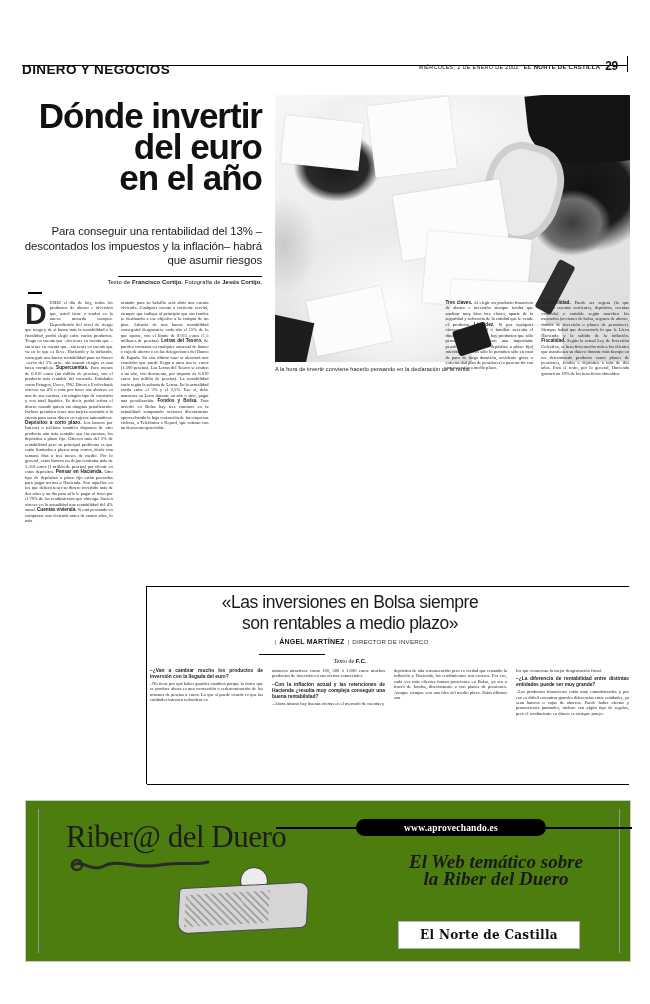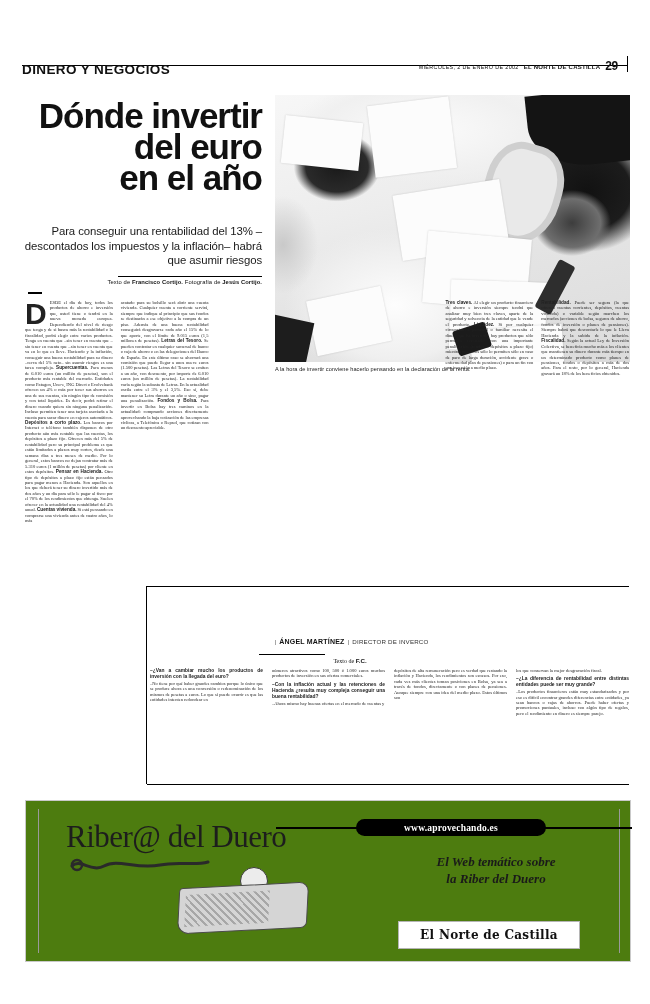--- a/index.html
+++ b/index.html
@@ -244,21 +244,21 @@
     font-family:"Liberation Serif",serif; font-weight:bold;
     color:#fff; font-size:9.5px; letter-spacing:.2px;
   }
   .ad-line-l{position:absolute;left:250px;top:26px;width:82px;border-top:2px solid #000;}
   .ad-line-r{position:absolute;left:518px;top:26px;width:88px;border-top:2px solid #000;}
   .ad-tagline{
     position:absolute; left:345px; top:52px; width:250px;
     text-align:center;
     font-family:"Liberation Serif",serif;
     font-style:italic; font-weight:bold;
-    font-size:13px; line-height:17px; color:#1a1a1a;
+    font-size:19px; line-height:17px; color:#1a1a1a;
   }
   .ad-paperlogo{
     position:absolute; left:372px; top:120px; width:180px; height:26px;
     background:#fff; border:1px solid #b5b5b5;
     display:flex;align-items:center;justify-content:center;
   }
   .ad-paperlogo span{
     font-family:"DejaVu Serif",serif;
     font-size:12px; font-weight:bold; letter-spacing:.3px; color:#111;
   }
@@ -344,20 +344,24 @@
     <div class="col col34 art-col">
       <span><b>Rentabilidad.</b></span>
       <span>Puede ser segura (la que ofrecen cuentas corrientes, depósitos, cuentas vivienda) o variable según marchen los mercados (acciones de bolsa, seguros de ahorro, fondos de inversión o planes de pensiones). Siempre habrá que descontarle lo que le Lleva Hacienda y la subida de la inflación.</span>
       <span><b>Fiscalidad.</b></span>
       <span>Según la actual Ley de Inversión Colectiva, se beneficia mucho más a los clientes que mantienen su dinero durante más tiempo en un determinado producto como planes de pensiones, fondos o depósitos a más de dos años. Para el resto, por lo general, Hacienda gravará un 18% de los beneficios obtenidos.</span>
     </div>
   </div>
 
   <div class="quote-rule-top"></div>
   <div class="quote-side-rule"></div>
+  <div class="pullquote">
+    <div>«Las inversiones en Bolsa siempre</div>
+    <div>son rentables a medio plazo»</div>
+  </div>
   <div class="q-attrib">
     <span class="bar">|</span><span class="nm">ÁNGEL MARTÍNEZ</span><span class="bar">|</span><span class="role">DIRECTOR DE INVERCO</span>
   </div>
   <div class="textode-rule"></div>
   <div class="textode">
     <span>Texto de </span><b>F.C.</b>
   </div>
 
   <div class="icols">
     <div class="icol">

